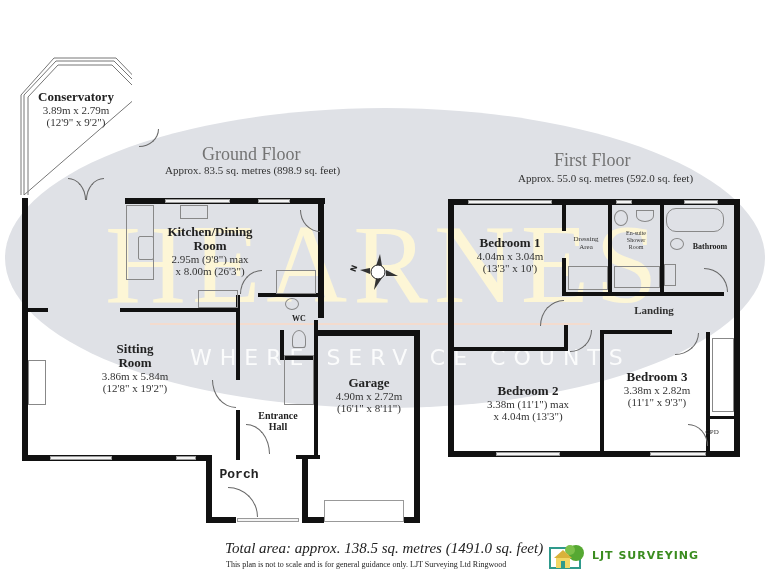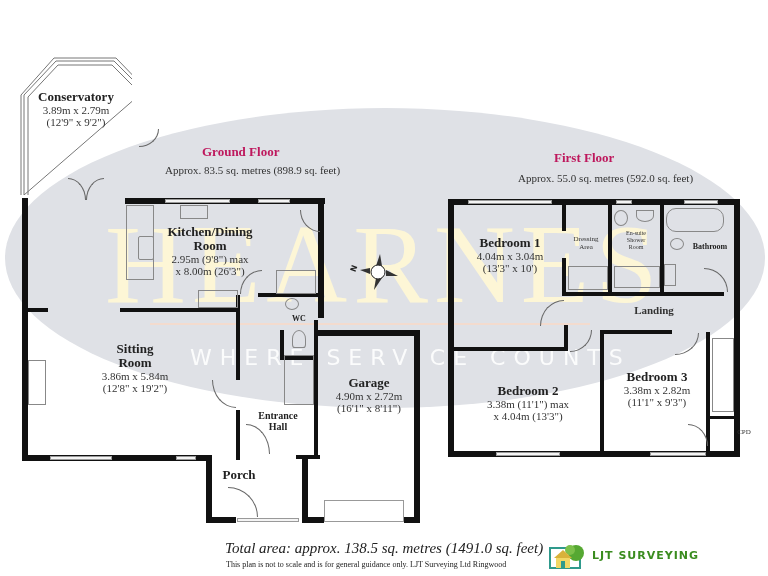--- a/index.html
+++ b/index.html
@@ -7,21 +7,21 @@
   .abs { position:absolute; }
   .note { left:20px; top:0px; font-family:"DejaVu Sans", sans-serif; font-size:9px; line-height:11px; color:#333; }
   .oval { left:5px; top:108px; width:760px; height:300px; border-radius:50%; background:#dfe1e6; }
   .wm-big { left:105px; top:200px; width:600px; font-size:112px; letter-spacing:6px; color:#fff8d6; font-family:"Liberation Serif", serif; opacity:0.95; white-space:nowrap; }
   .wm-small { left:190px; top:345px; width:420px; font-family:"DejaVu Sans", sans-serif; font-size:22px; letter-spacing:8px; color:#ffffff; white-space:nowrap; opacity:0.9; }
   .wm-line { left:150px; top:323px; width:440px; height:2px; background:#f8d9c8; opacity:0.8; }
   .wall { position:absolute; background:#111; }
   .win { position:absolute; background:#f4f4f4; border:1px solid #999; }
   .fixture { position:absolute; border:1px solid #888; background:transparent; }
   .door { position:absolute; border:1px solid #666; border-radius:0 100% 0 0; border-left:none; border-bottom:none; }
-  .floor-title { font-size:13px; font-weight:bold; color:#be185d; }
+  .floor-title { font-size:18px; font-weight:normal; color:#737373; }
   .floor-sub { font-size:11px; color:#333; }
   .room-name { font-size:13px; font-weight:bold; text-align:center; line-height:14px; color:#222; }
   .room-dim { font-size:11px; text-align:center; line-height:12px; color:#333; }
   .small-name { font-size:8px; font-weight:bold; text-align:center; line-height:9px; color:#222; }
   .tiny-name { font-size:7px; text-align:center; line-height:8px; color:#333; }
   .total { left:225px; top:540px; font-size:15px; color:#222; white-space:nowrap;font-style:italic; }
   .disclaimer { left:226px; top:560px; font-size:8px; color:#222; white-space:nowrap; }
   .logo { left:546px; top:544px; width:44px; height:26px; }
   .logo-text { left:592px; top:549px; font-family:"DejaVu Sans", sans-serif; font-weight:bold; font-size:11px; letter-spacing:1px; color:#3a8c1f; white-space:nowrap; }
   .cons { left:18px; top:55px; width:114px; height:140px; }
@@ -113,21 +113,21 @@
 <div class="abs small-name" style="left:284px;top:314px;width:30px;">WC</div>
 <div class="abs" style="left:322px;top:376px;width:94px;">
   <div class="room-name">Garage</div>
   <div class="room-dim">4.90m x 2.72m</div>
   <div class="room-dim">(16'1" x 8'11")</div>
 </div>
 <div class="abs" style="left:250px;top:410px;width:56px;">
   <div class="room-name" style="font-size:10px;line-height:11px;">Entrance</div>
   <div class="room-name" style="font-size:10px;line-height:11px;">Hall</div>
 </div>
-<div class="abs room-name" style="left:214px;top:468px;width:50px;">Porch</div>
+<div class="abs room-name" style="left:214px;top:468px;width:50px;font-family:Liberation Mono, monospace;">Porch</div>
 
 <svg class="abs" style="left:350px;top:252px;width:50px;height:40px;" viewBox="0 0 50 40">
   <polygon points="30,2 26,14 32,14" fill="#333"></polygon>
   <polygon points="24,38 26,26 32,26" fill="#333"></polygon>
   <polygon points="10,18 20,16 20,22" fill="#333"></polygon>
   <polygon points="48,24 36,18 36,24" fill="#333"></polygon>
   <circle cx="28" cy="20" r="7" fill="#fff" stroke="#222" stroke-width="1"></circle>
   <text x="2" y="20" font-size="8" font-family="DejaVu Sans, sans-serif" font-weight="bold" fill="#222" transform="rotate(-70 4 18)">N</text>
 </svg>
 
@@ -189,21 +189,21 @@
 <div class="abs" style="left:468px;top:384px;width:120px;">
   <div class="room-name">Bedroom 2</div>
   <div class="room-dim">3.38m (11'1") max</div>
   <div class="room-dim">x 4.04m (13'3")</div>
 </div>
 <div class="abs" style="left:612px;top:370px;width:90px;">
   <div class="room-name">Bedroom 3</div>
   <div class="room-dim">3.38m x 2.82m</div>
   <div class="room-dim">(11'1" x 9'3")</div>
 </div>
-<div class="abs tiny-name" style="left:732px;top:428px;width:24px;">CPD</div>
+<div class="abs tiny-name" style="left:700px;top:428px;width:24px;">CPD</div>
 
 <div class="abs total">Total area: approx. 138.5 sq. metres (1491.0 sq. feet)</div>
 <div class="abs disclaimer">This plan is not to scale and is for general guidance only. LJT Surveying Ltd Ringwood</div>
 <svg class="abs logo" viewBox="0 0 44 26">
   <rect x="4" y="4" width="30" height="20" fill="none" stroke="#2f9a8c" stroke-width="2"></rect>
   <circle cx="30" cy="9" r="8" fill="#56a832"></circle>
   <circle cx="24" cy="6" r="5" fill="#7cc04a"></circle>
   <polygon points="8,14 17,6 26,14" fill="#d8b23a"></polygon>
   <rect x="10" y="14" width="14" height="10" fill="#f1d765"></rect>
   <rect x="15" y="17" width="4" height="7" fill="#2f9a8c"></rect>

